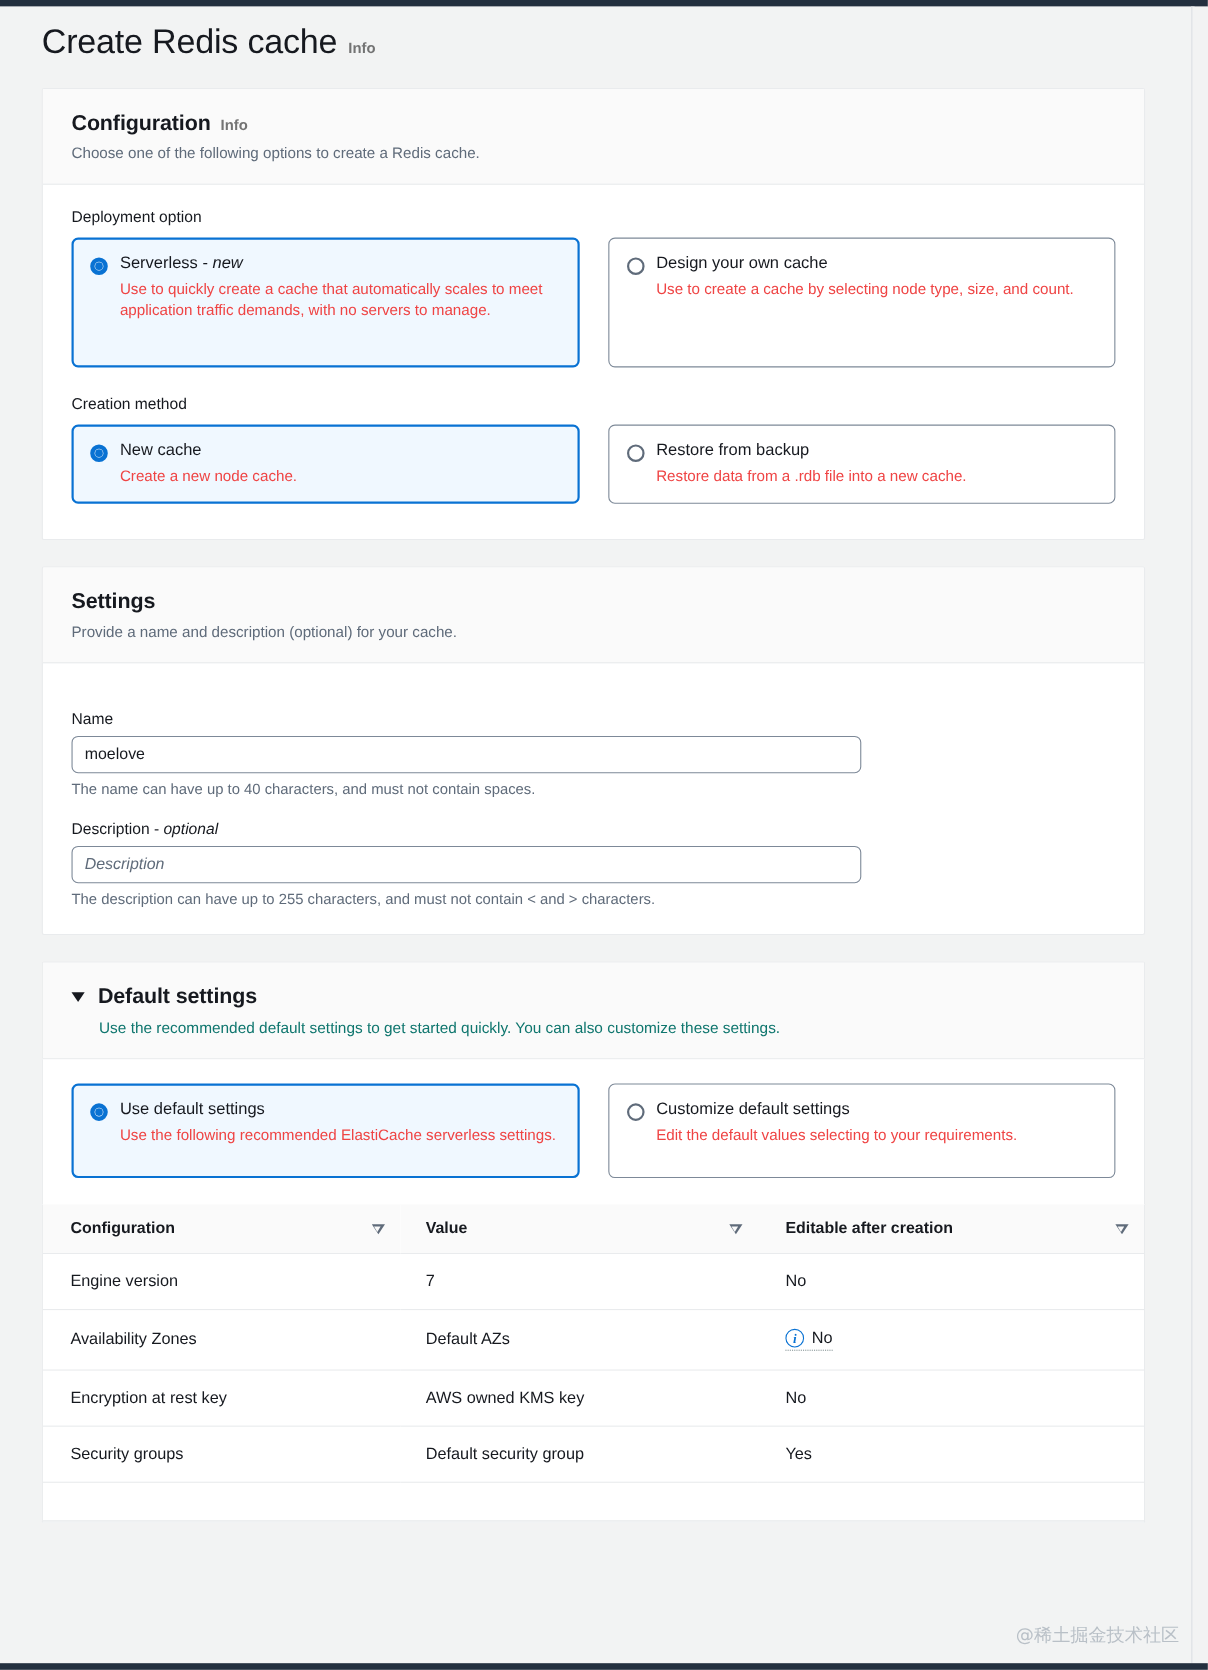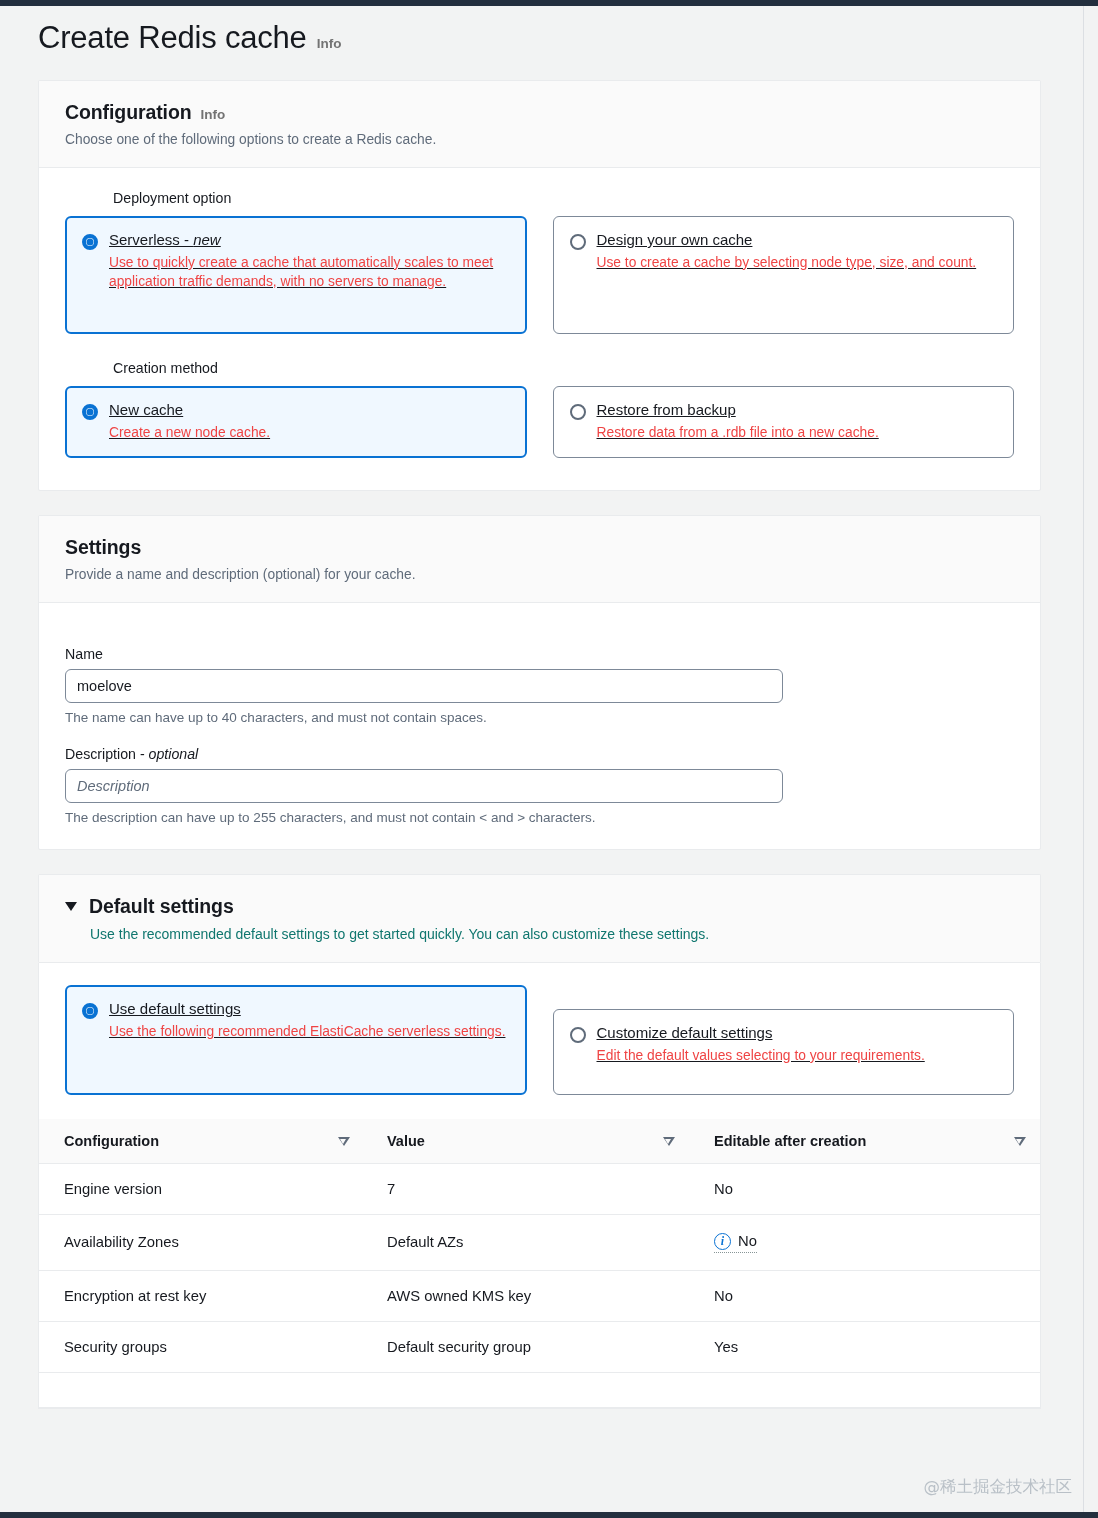--- a/index.html
+++ b/index.html
@@ -74,27 +74,25 @@
     color: #5f6b7a;
     margin-top: 8px;
   }
   .container-body { padding: 22px 26px 24px 26px; }
 
   
   .field-label {
     font-size: 14.2px;
     color: #16191f;
     margin-bottom: 10px;
-    margin-left: 48px;
   }
   .tile-row {
     display: flex;
     gap: 26px;
     margin-bottom: 8px;
-    text-decoration: underline;
   }
   .tile {
     flex: 1 1 0;
     border: 1px solid #7d8998;
     border-radius: 6px;
     padding: 14px 16px 14px 16px;
     background: #ffffff;
     display: flex;
     gap: 11px;
     cursor: pointer;
@@ -428,21 +426,21 @@
     <div class="tile-row" style="margin-bottom:0;">
 
       <div class="tile short selected" style="min-height:86px;">
         <div class="radio on"></div>
         <div class="tile-text">
           <div class="tile-title">Use default settings</div>
           <div class="tile-desc">Use the following recommended ElastiCache serverless settings.</div>
         </div>
       </div>
 
-      <div class="tile short" style="min-height:86px;margin-top:24px;">
+      <div class="tile short" style="min-height:86px;">
         <div class="radio"></div>
         <div class="tile-text">
           <div class="tile-title">Customize default settings</div>
           <div class="tile-desc">Edit the default values selecting to your requirements.</div>
         </div>
       </div>
 
     </div>
   </div>
 

